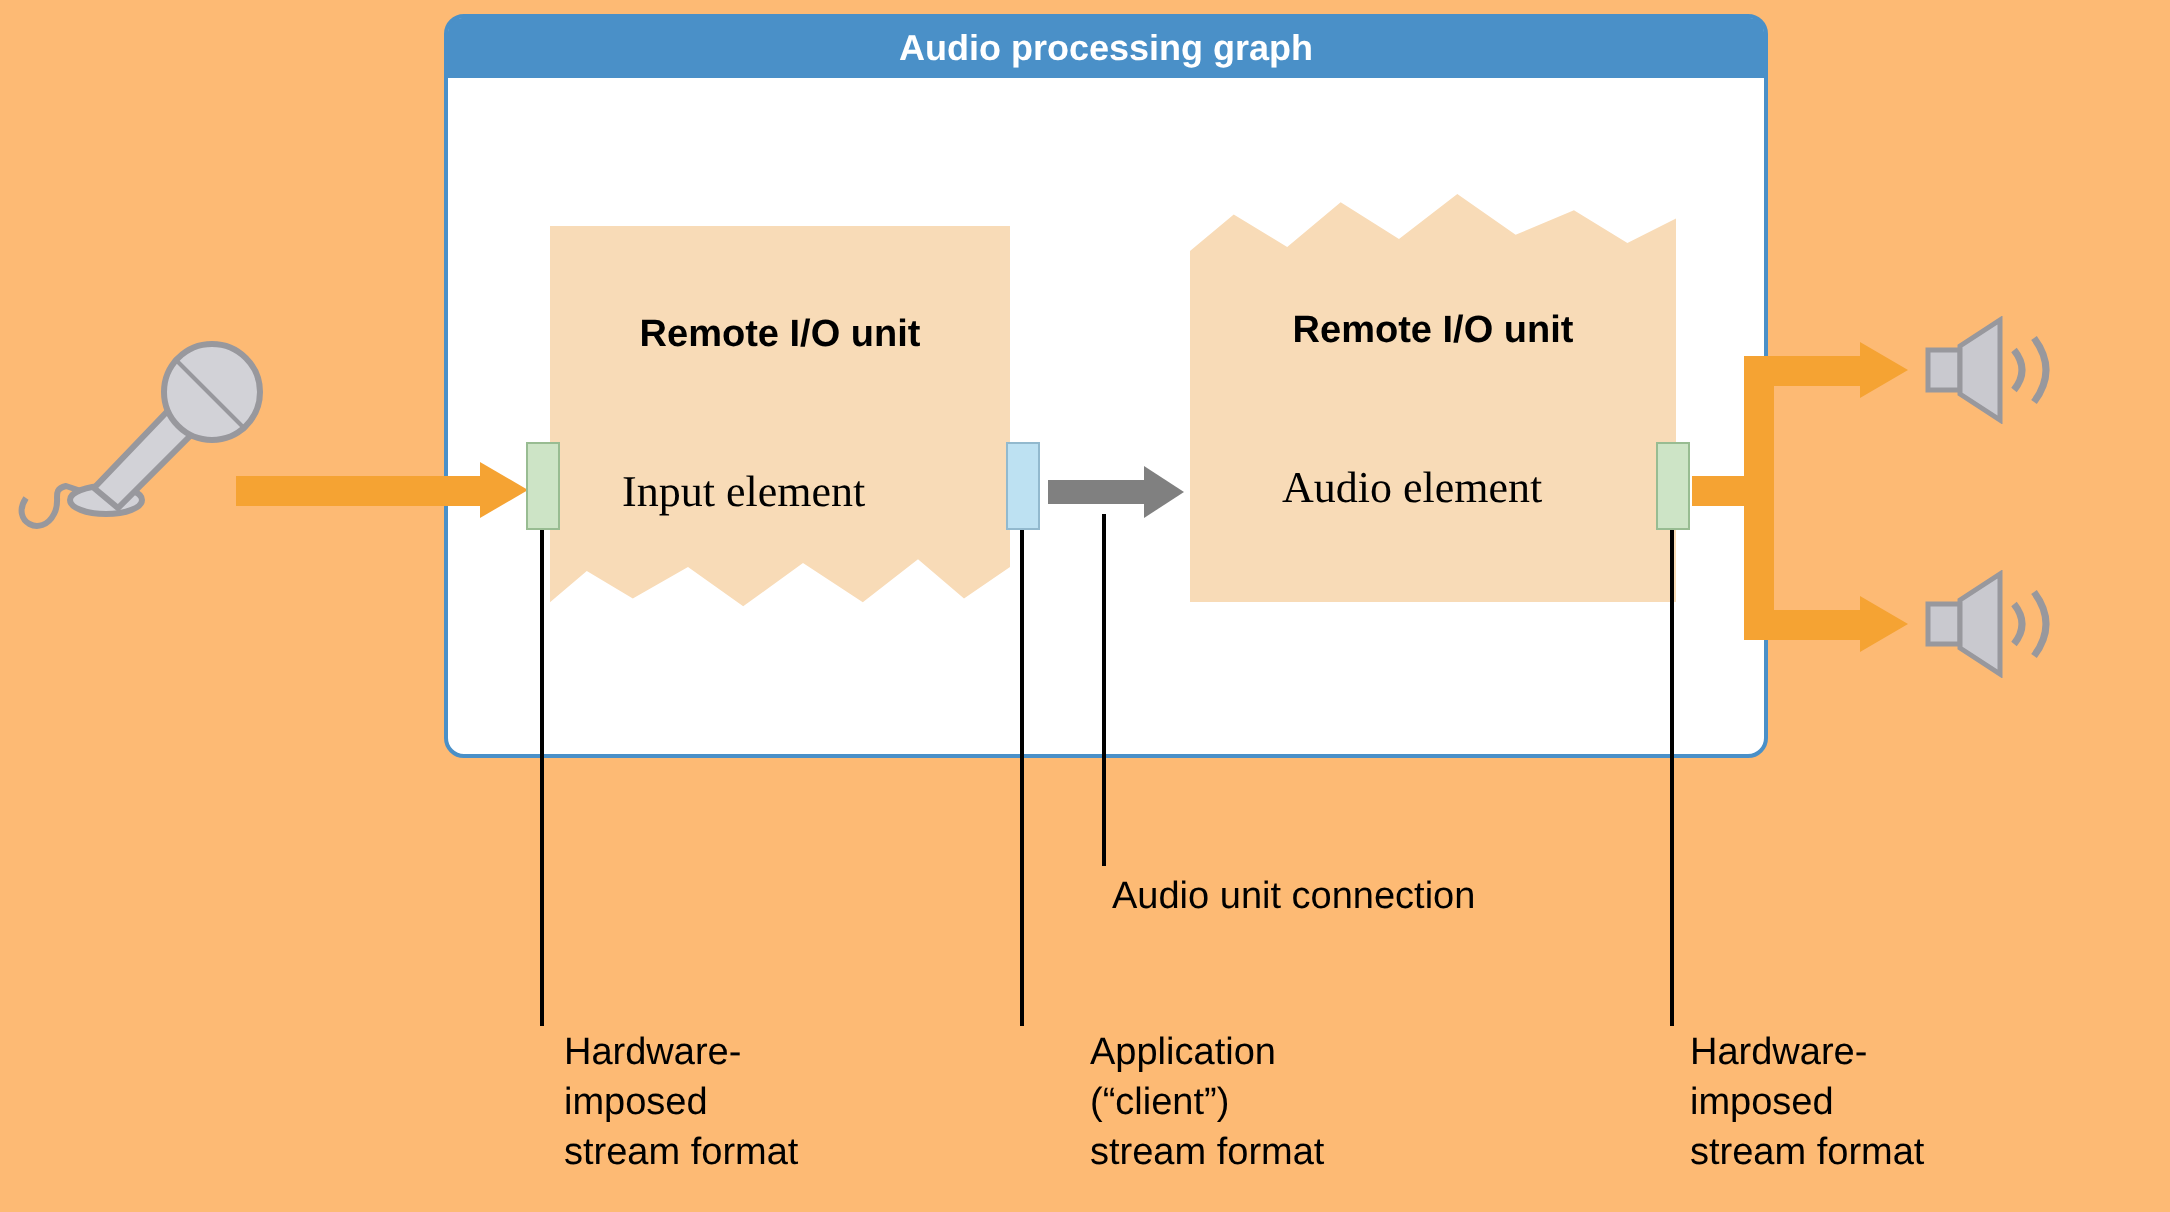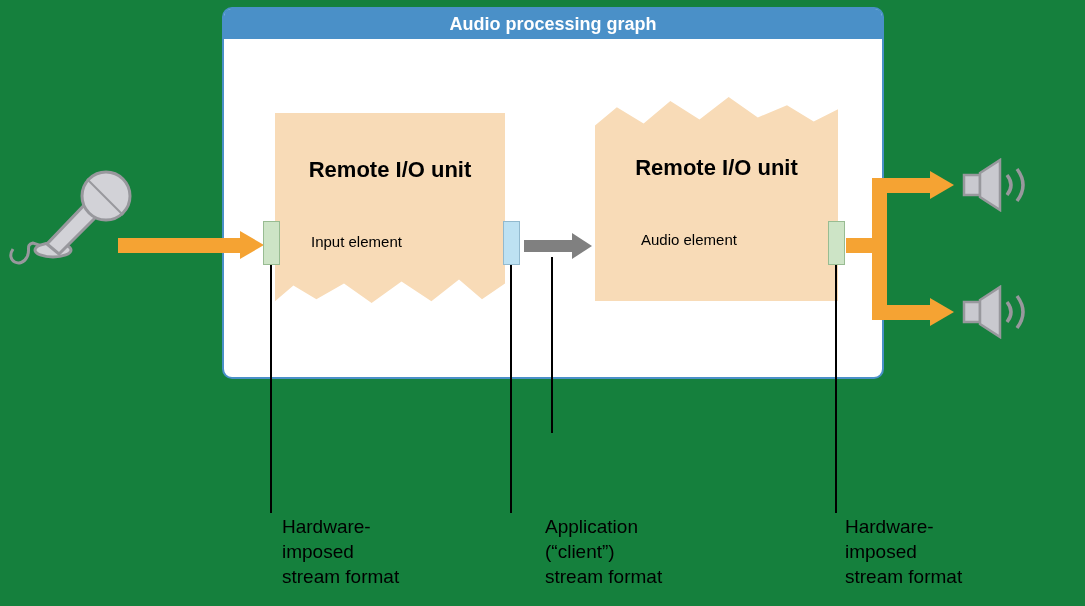--- a/index.html
+++ b/index.html
@@ -1,17 +1,17 @@
 <!DOCTYPE html>
 <html style="--blue: #4A90C8; --peach: #F8DBB7; --orange: #F5A333; --gray-arrow: #808080; --port-green: #CDE4C6; --port-green-border: #98BC92; --port-blue: #BDE1F2; --port-blue-border: #92B9CE; --icon-fill: #D2D2D7; --icon-stroke: #98989D; --line: #000000;"><head>
 <meta charset="utf-8">
 <style>
   html,body{margin:0;padding:0;background:#fff;}
   .canvas{
-    position:relative;width:1085px;height:606px;background:#15803d;
+    position:relative;width:1085px;height:606px;background:#fdba74;
     font-family:"Liberation Sans",sans-serif;color:#000;overflow:hidden;
   }
   
   .graph-box{
     position:absolute;left:222px;top:7px;width:658px;height:368px;
     border:2px solid var(--blue);border-radius:10px;background:#fff;z-index:0;
   }
   .graph-header{
     position:absolute;left:0;top:0;width:100%;height:30px;background:var(--blue);
     border-radius:7px 7px 0 0;display:flex;align-items:center;justify-content:center;
@@ -20,24 +20,24 @@
   
   .unit{position:absolute;background:var(--peach);z-index:1;}
   .unit-input{
     left:275px;top:113px;width:230px;height:196px;
     clip-path:polygon(0% 0%,100% 0%,100% 87%,90% 95%,80% 85%,68% 96%,55% 86%,42% 97%,30% 87%,18% 95%,8% 88%,0% 96%);
   }
   .unit-output{
     left:595px;top:97px;width:243px;height:204px;
     clip-path:polygon(0% 14%,9% 5%,20% 13%,31% 2%,43% 11%,55% 0%,67% 10%,79% 4%,90% 12%,100% 6%,100% 100%,0% 100%);
   }
-  .unit-title{position:absolute;left:0;width:100%;text-align:center;font-weight:bold;font-size:22px;}
+  .unit-title{position:absolute;left:0;width:100%;text-align:center;font-weight:bold;font-size:19px;}
   .unit-input .unit-title{top:44px;}
   .unit-output .unit-title{top:58px;}
-  .unit-element{position:absolute;font-size:15px;}
+  .unit-element{position:absolute;font-size:22px;font-family:Liberation Serif, serif;}
   .unit-input .unit-element{top:120px;left:36px;}
   .unit-output .unit-element{top:134px;left:46px;}
   
   .port{position:absolute;width:15px;height:42px;z-index:3;}
   .port-green{background:var(--port-green);border:1.5px solid var(--port-green-border);}
   .port-blue{background:var(--port-blue);border:1.5px solid var(--port-blue-border);}
   .port-hw-in{left:263px;top:221px;}
   .port-client{left:503px;top:221px;}
   .port-hw-out{left:828px;top:221px;}
   
@@ -144,20 +144,21 @@
       <path d="M47 17 Q55 27 47 37" stroke="#98989D" stroke-width="3.5" fill="none"></path>
       <path d="M57 11 Q69 27 57 43" stroke="#98989D" stroke-width="3.5" fill="none"></path>
     </svg>
   </div>
 
   <div class="callout-line line-left"></div>
   <div class="callout-line line-client"></div>
   <div class="callout-line line-right"></div>
   <div class="callout-line line-conn"></div>
 
+  <div class="callout-label label-conn">Audio unit connection</div>
   <div class="callout-label label-left">Hardware-
 imposed
 stream format</div>
   <div class="callout-label label-client">Application
 (“client”)
 stream format</div>
   <div class="callout-label label-right">Hardware-
 imposed
 stream format</div>
 

